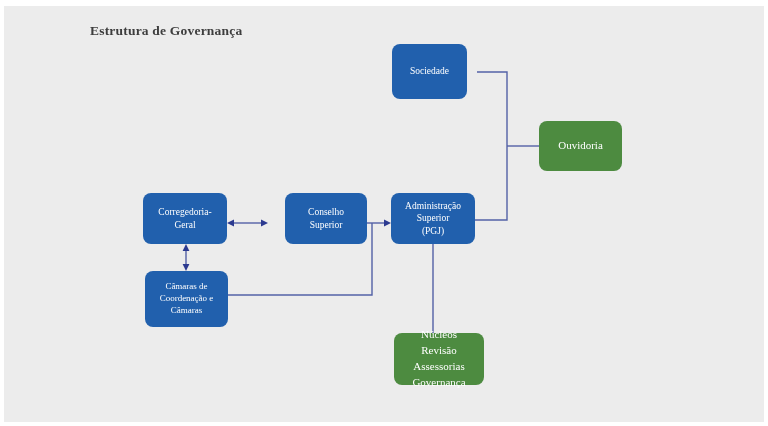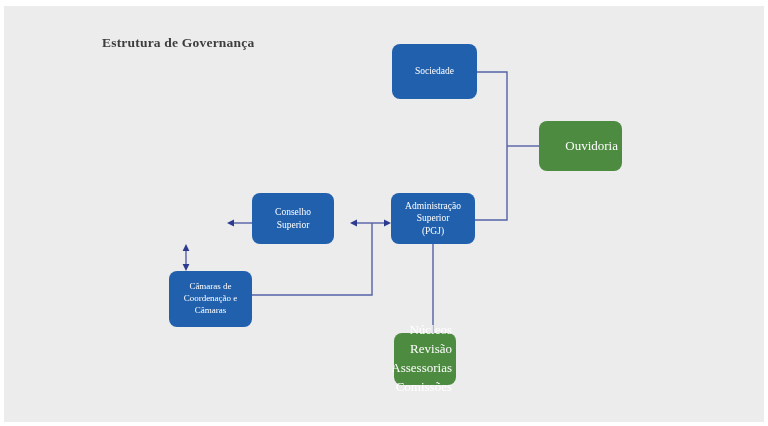--- a/index.html
+++ b/index.html
@@ -20,21 +20,21 @@
     left: 4px;
     top: 6px;
     right: 4px;
     bottom: 4px;
     background: #ececec;
   }
   .diagram-title {
     position: absolute;
     left: 86px;
     top: 17px;
-    margin: 12px;
+    margin: 0;
     font-size: 13.5px;
     font-weight: bold;
     color: #3d3d3d;
     letter-spacing: 0.2px;
   }
   svg.connectors {
     position: absolute;
     left: 0;
     top: 0;
     width: 768px;
@@ -51,31 +51,31 @@
     align-items: center;
     justify-content: center;
     text-align: center;
     padding: 2px 4px;
   }
   .node .line { display: block; }
   .node-blue  { background: #2160ad; }
   .node-green { background: #4d8b40; }
 
   .fs-lg { font-size: 9.5px; line-height: 1.32; }
-  .fs-md { font-size: 9px;   line-height: 1.32; margin-left: 24px; }
-  .fs-sm { font-size: 13px; line-height: 1.45; align-items: flex-end; }
+  .fs-md { font-size: 9px;   line-height: 1.32; }
+  .fs-sm { font-size: 11px; line-height: 1.45; }
 
   
-  .n-sociedade     { left: 388px; top: 38px;  width: 85px; height: 55px; }
+  .n-sociedade     { left: 388px; top: 38px;  width: 75px; height: 55px; }
   .n-ouvidoria     { left: 535px; top: 115px; width: 83px; height: 50px; }
   .n-corregedoria  { left: 139px; top: 187px; width: 84px; height: 51px; }
-  .n-conselho      { left: 248px; top: 187px; width: 82px; height: 51px; }
+  .n-conselho      { left: 281px; top: 187px; width: 82px; height: 51px; }
   .n-administracao { left: 387px; top: 187px; width: 84px; height: 51px; }
   .n-camaras       { left: 141px; top: 265px; width: 83px; height: 56px; }
-  .n-nucleos       { left: 390px; top: 327px; width: 62px; height: 52px; }
+  .n-nucleos       { left: 390px; top: 327px; width: 90px; height: 52px; }
 </style>
 </head>
 <body>
 
 <div class="stage">
   <div class="canvas">
 
     <h1 class="diagram-title">Estrutura de Governança</h1>
 
     <svg class="connectors" viewBox="0 0 768 426">
@@ -109,20 +109,24 @@
     </svg>
 
     <div class="node node-blue fs-lg n-sociedade">
       <span class="line">Sociedade</span>
     </div>
 
     <div class="node node-green fs-sm n-ouvidoria">
       <span class="line">Ouvidoria</span>
     </div>
 
+    <div class="node node-blue fs-lg n-corregedoria">
+      <span class="line">Corregedoria-</span>
+      <span class="line">Geral</span>
+    </div>
 
     <div class="node node-blue fs-lg n-conselho">
       <span class="line">Conselho</span>
       <span class="line">Superior</span>
     </div>
 
     <div class="node node-blue fs-lg n-administracao">
       <span class="line">Administração</span>
       <span class="line">Superior</span>
       <span class="line">(PGJ)</span>
@@ -131,17 +135,17 @@
     <div class="node node-blue fs-md n-camaras">
       <span class="line">Câmaras de</span>
       <span class="line">Coordenação e</span>
       <span class="line">Câmaras</span>
     </div>
 
     <div class="node node-green fs-sm n-nucleos">
       <span class="line">Núcleos</span>
       <span class="line">Revisão</span>
       <span class="line">Assessorias</span>
-      <span class="line">Comissões</span>
+      <span class="line">Governança</span>
     </div>
 
   </div>
 </div>
 
 </body></html>

